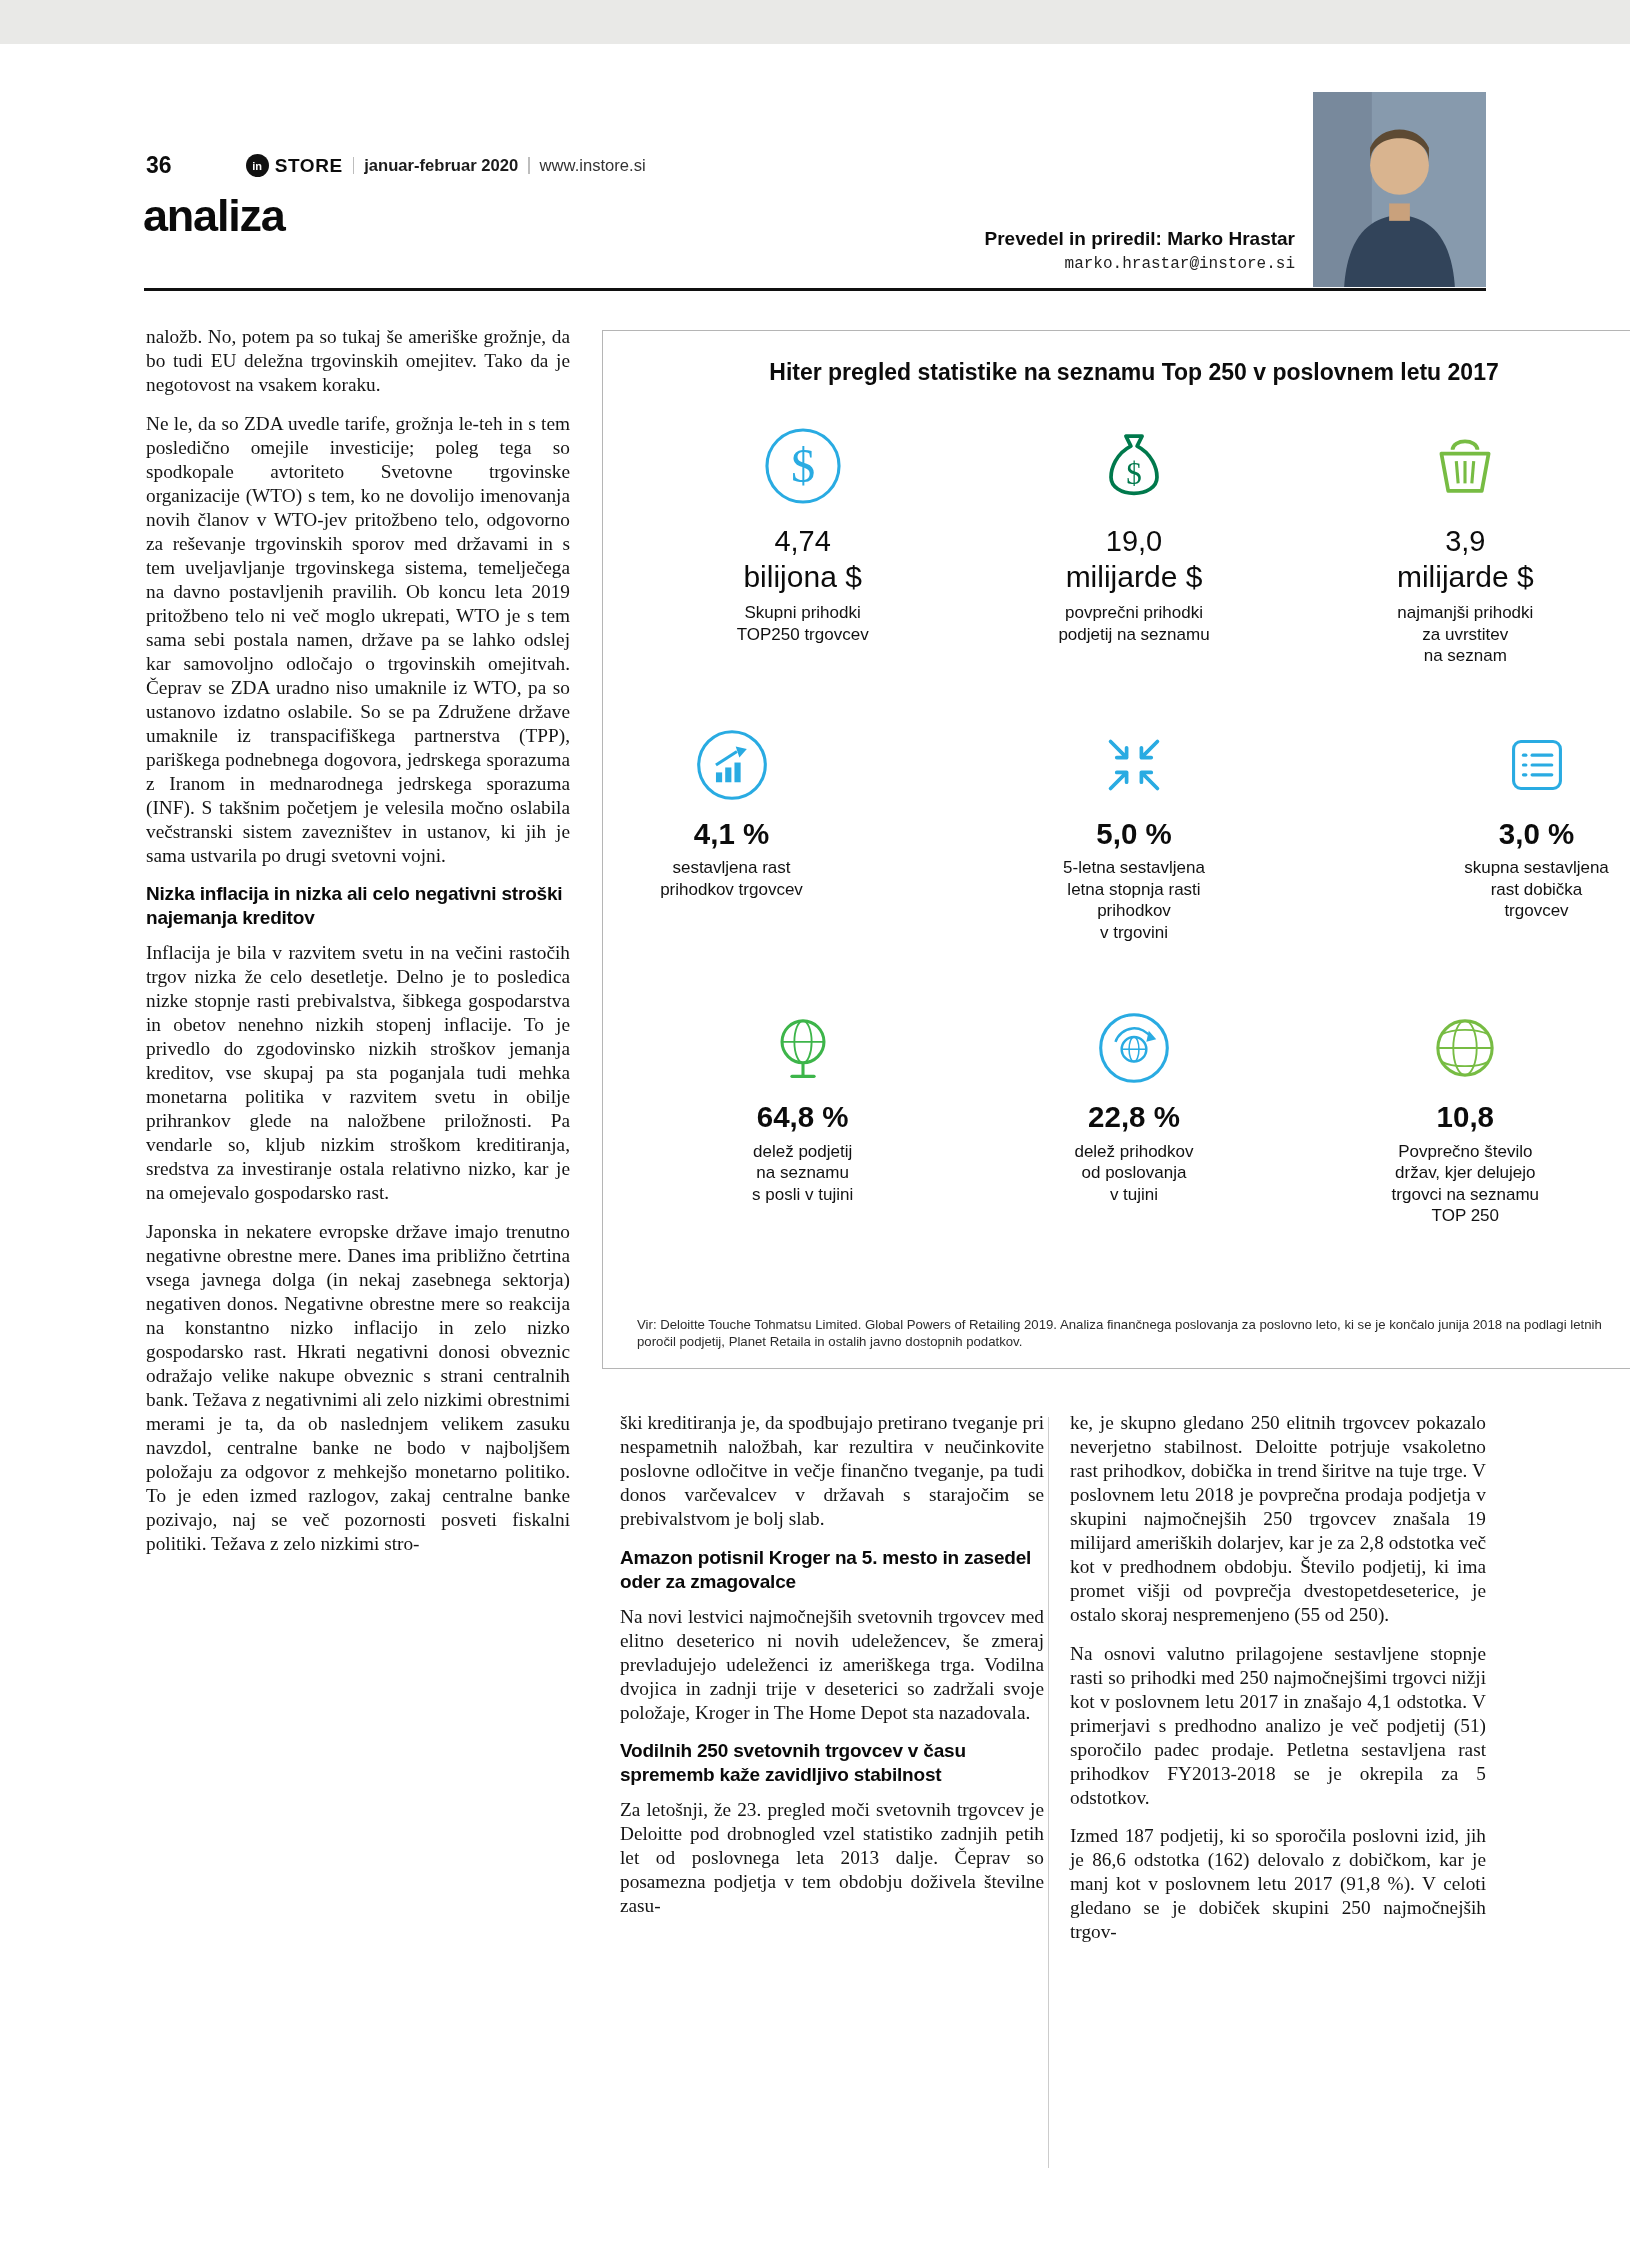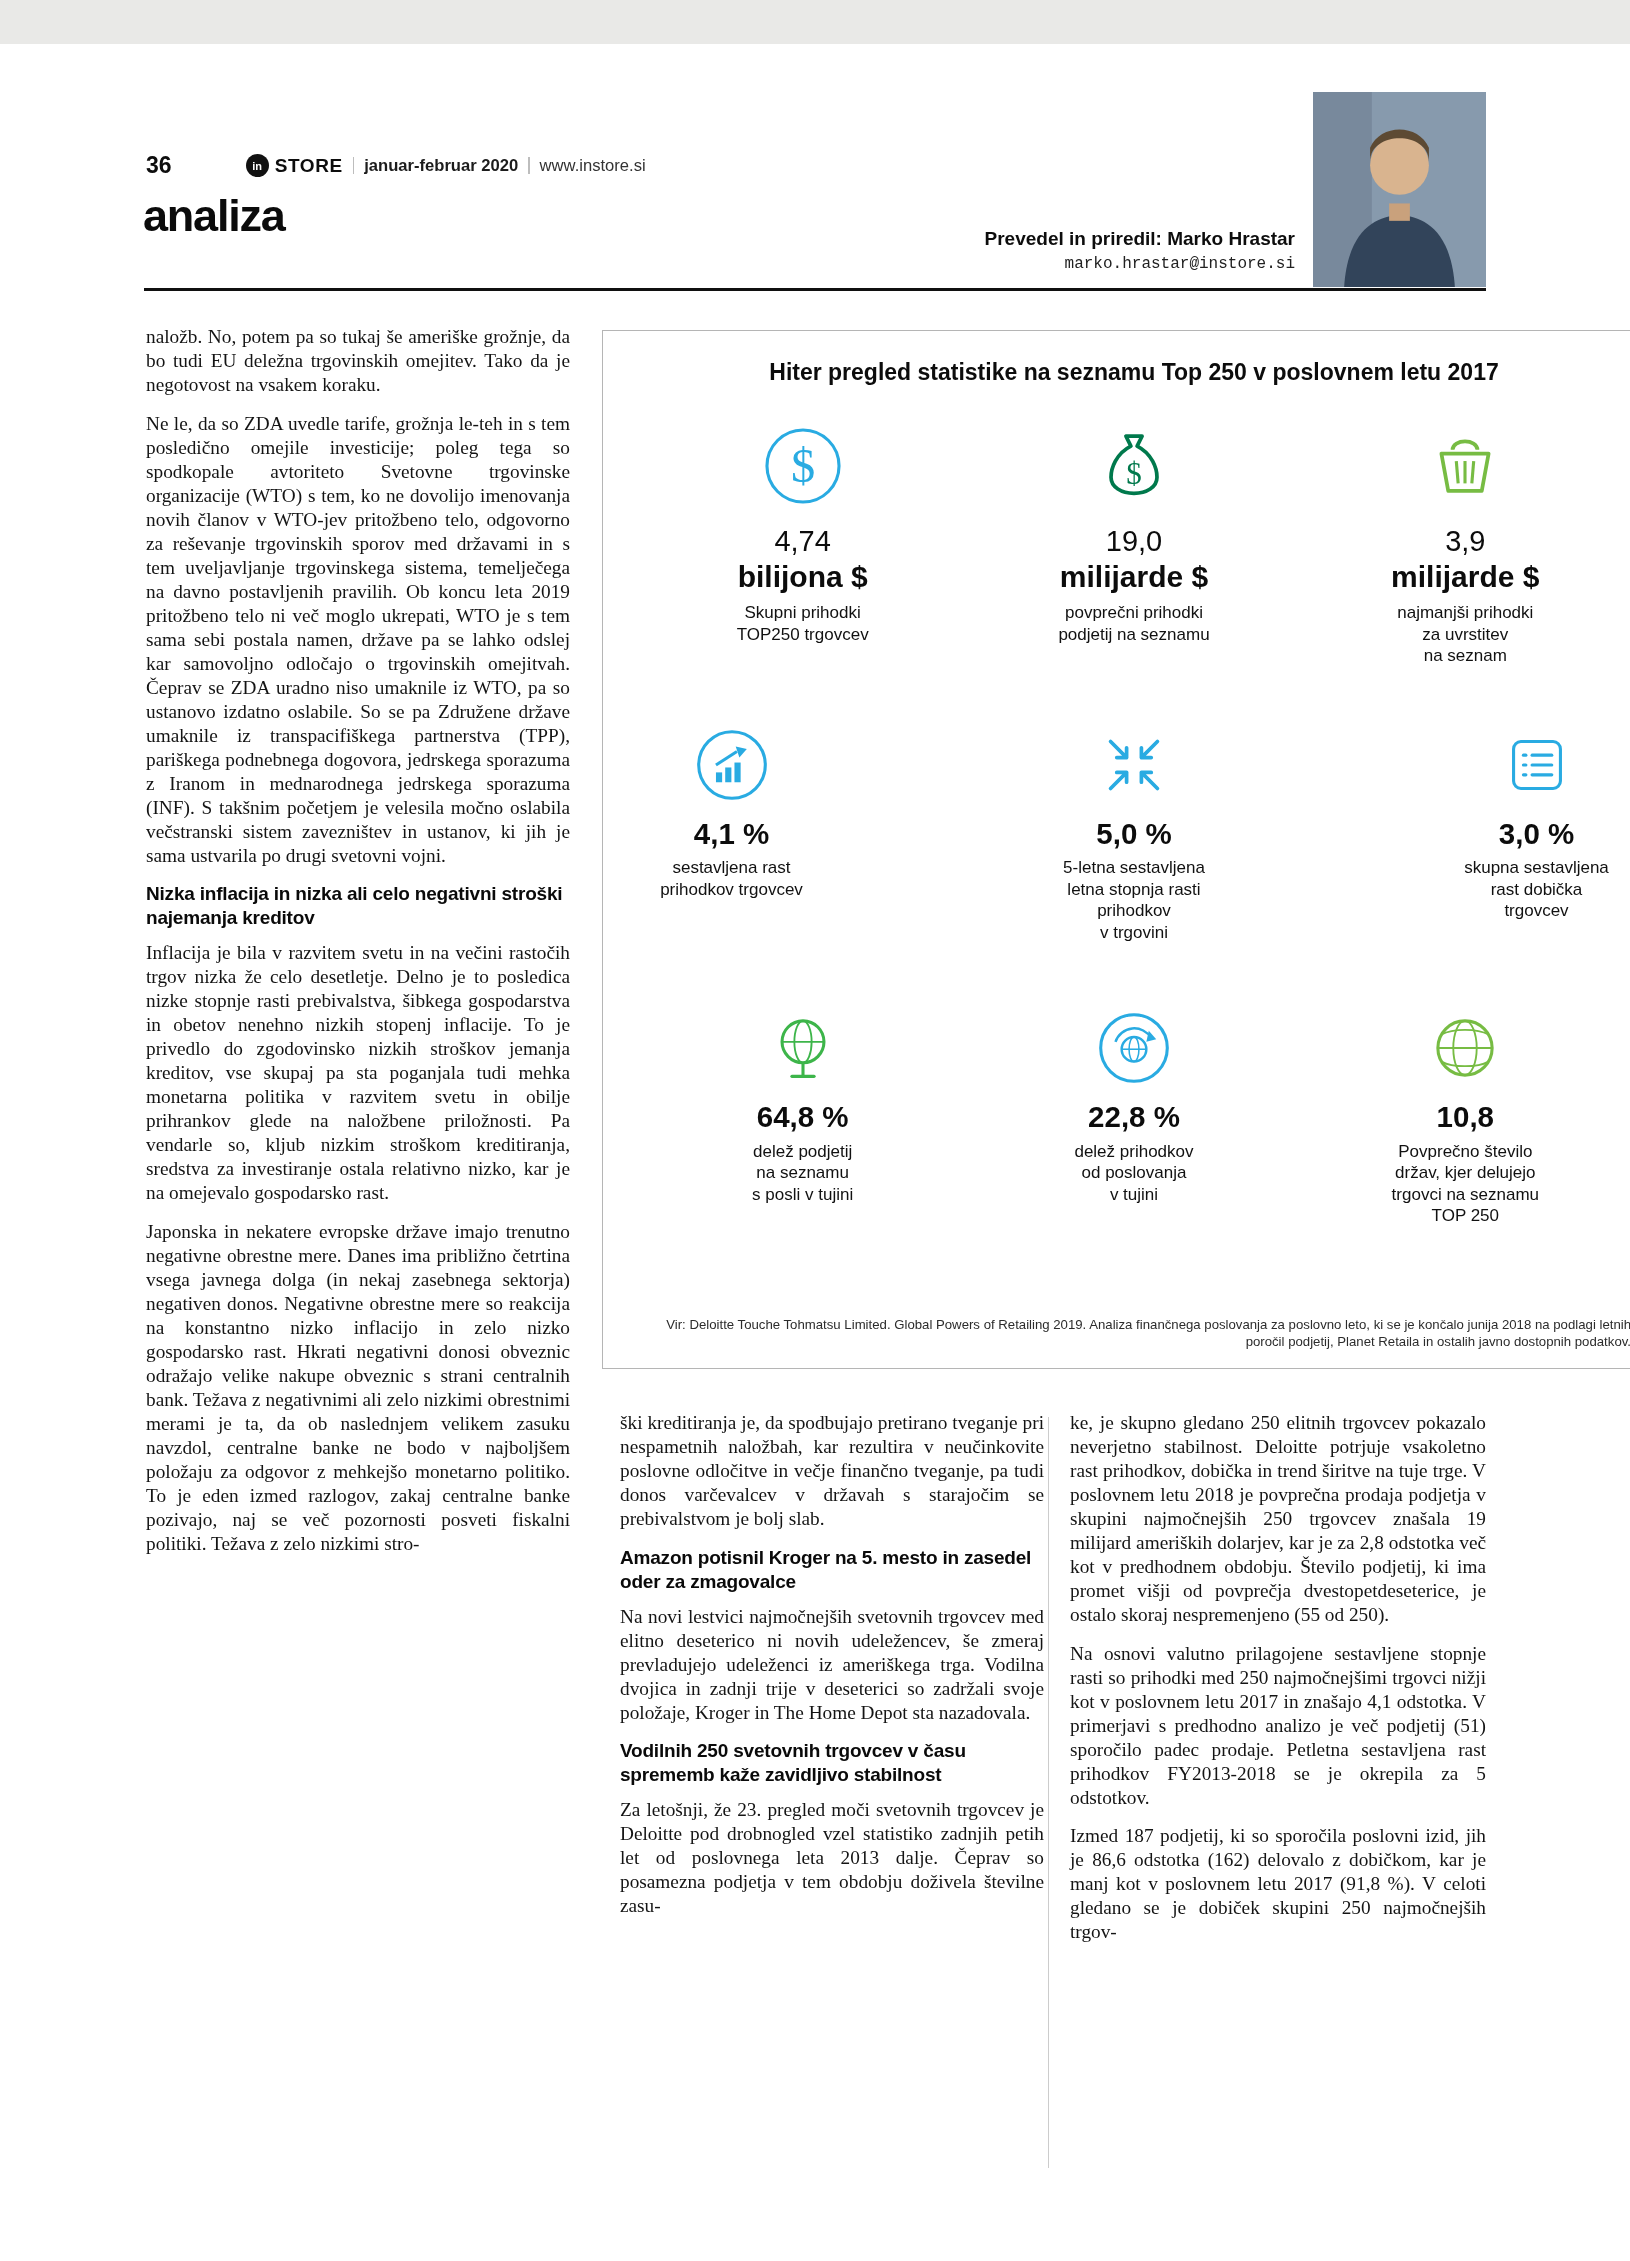--- a/index.html
+++ b/index.html
@@ -47,24 +47,24 @@
   .row-3{margin-top:68px;justify-content:space-around;}
   .stat{display:flex;flex-direction:column;align-items:center;text-align:center;flex:0 0 auto;}
   .row-1 .stat{width:233px;}
   .row-2 .stat{width:189px;}
   .row-3 .stat{width:258px;}
   .stat-icon svg{display:block;}
   .row-1 .stat-icon svg{width:82px;height:82px;}
   .row-2 .stat-icon svg,.row-3 .stat-icon svg{width:74px;height:74px;}
   .stat-value{margin-top:16px;color:#0c0c0c;}
   .num{display:block;font-size:29px;line-height:36px;}
-  .unit{display:block;font-weight:bold;font-size:30px;line-height:36px;}
+  .unit{display:block;font-weight:normal;font-size:30px;line-height:36px;}
   .big{font-weight:bold;font-size:29.5px;line-height:32px;}
   .stat-caption{margin-top:7.4px;font-size:17px;line-height:21.5px;white-space:pre-line;color:#111;}
-  .box-source{margin-top:auto;font-size:13.2px;line-height:17px;color:#2c2c2c;text-align:right;}
+  .box-source{margin-top:auto;font-size:13.2px;line-height:17px;color:#2c2c2c;text-align:left;}
 
   .c-blue{color:#29ABE2;}
   .c-green{color:#3DB54A;}
   .c-lime{color:#77BC43;}
   .c-dkgreen{color:#00794C;}
 </style>
 </head>
 <body>
 
 <div id="page">

